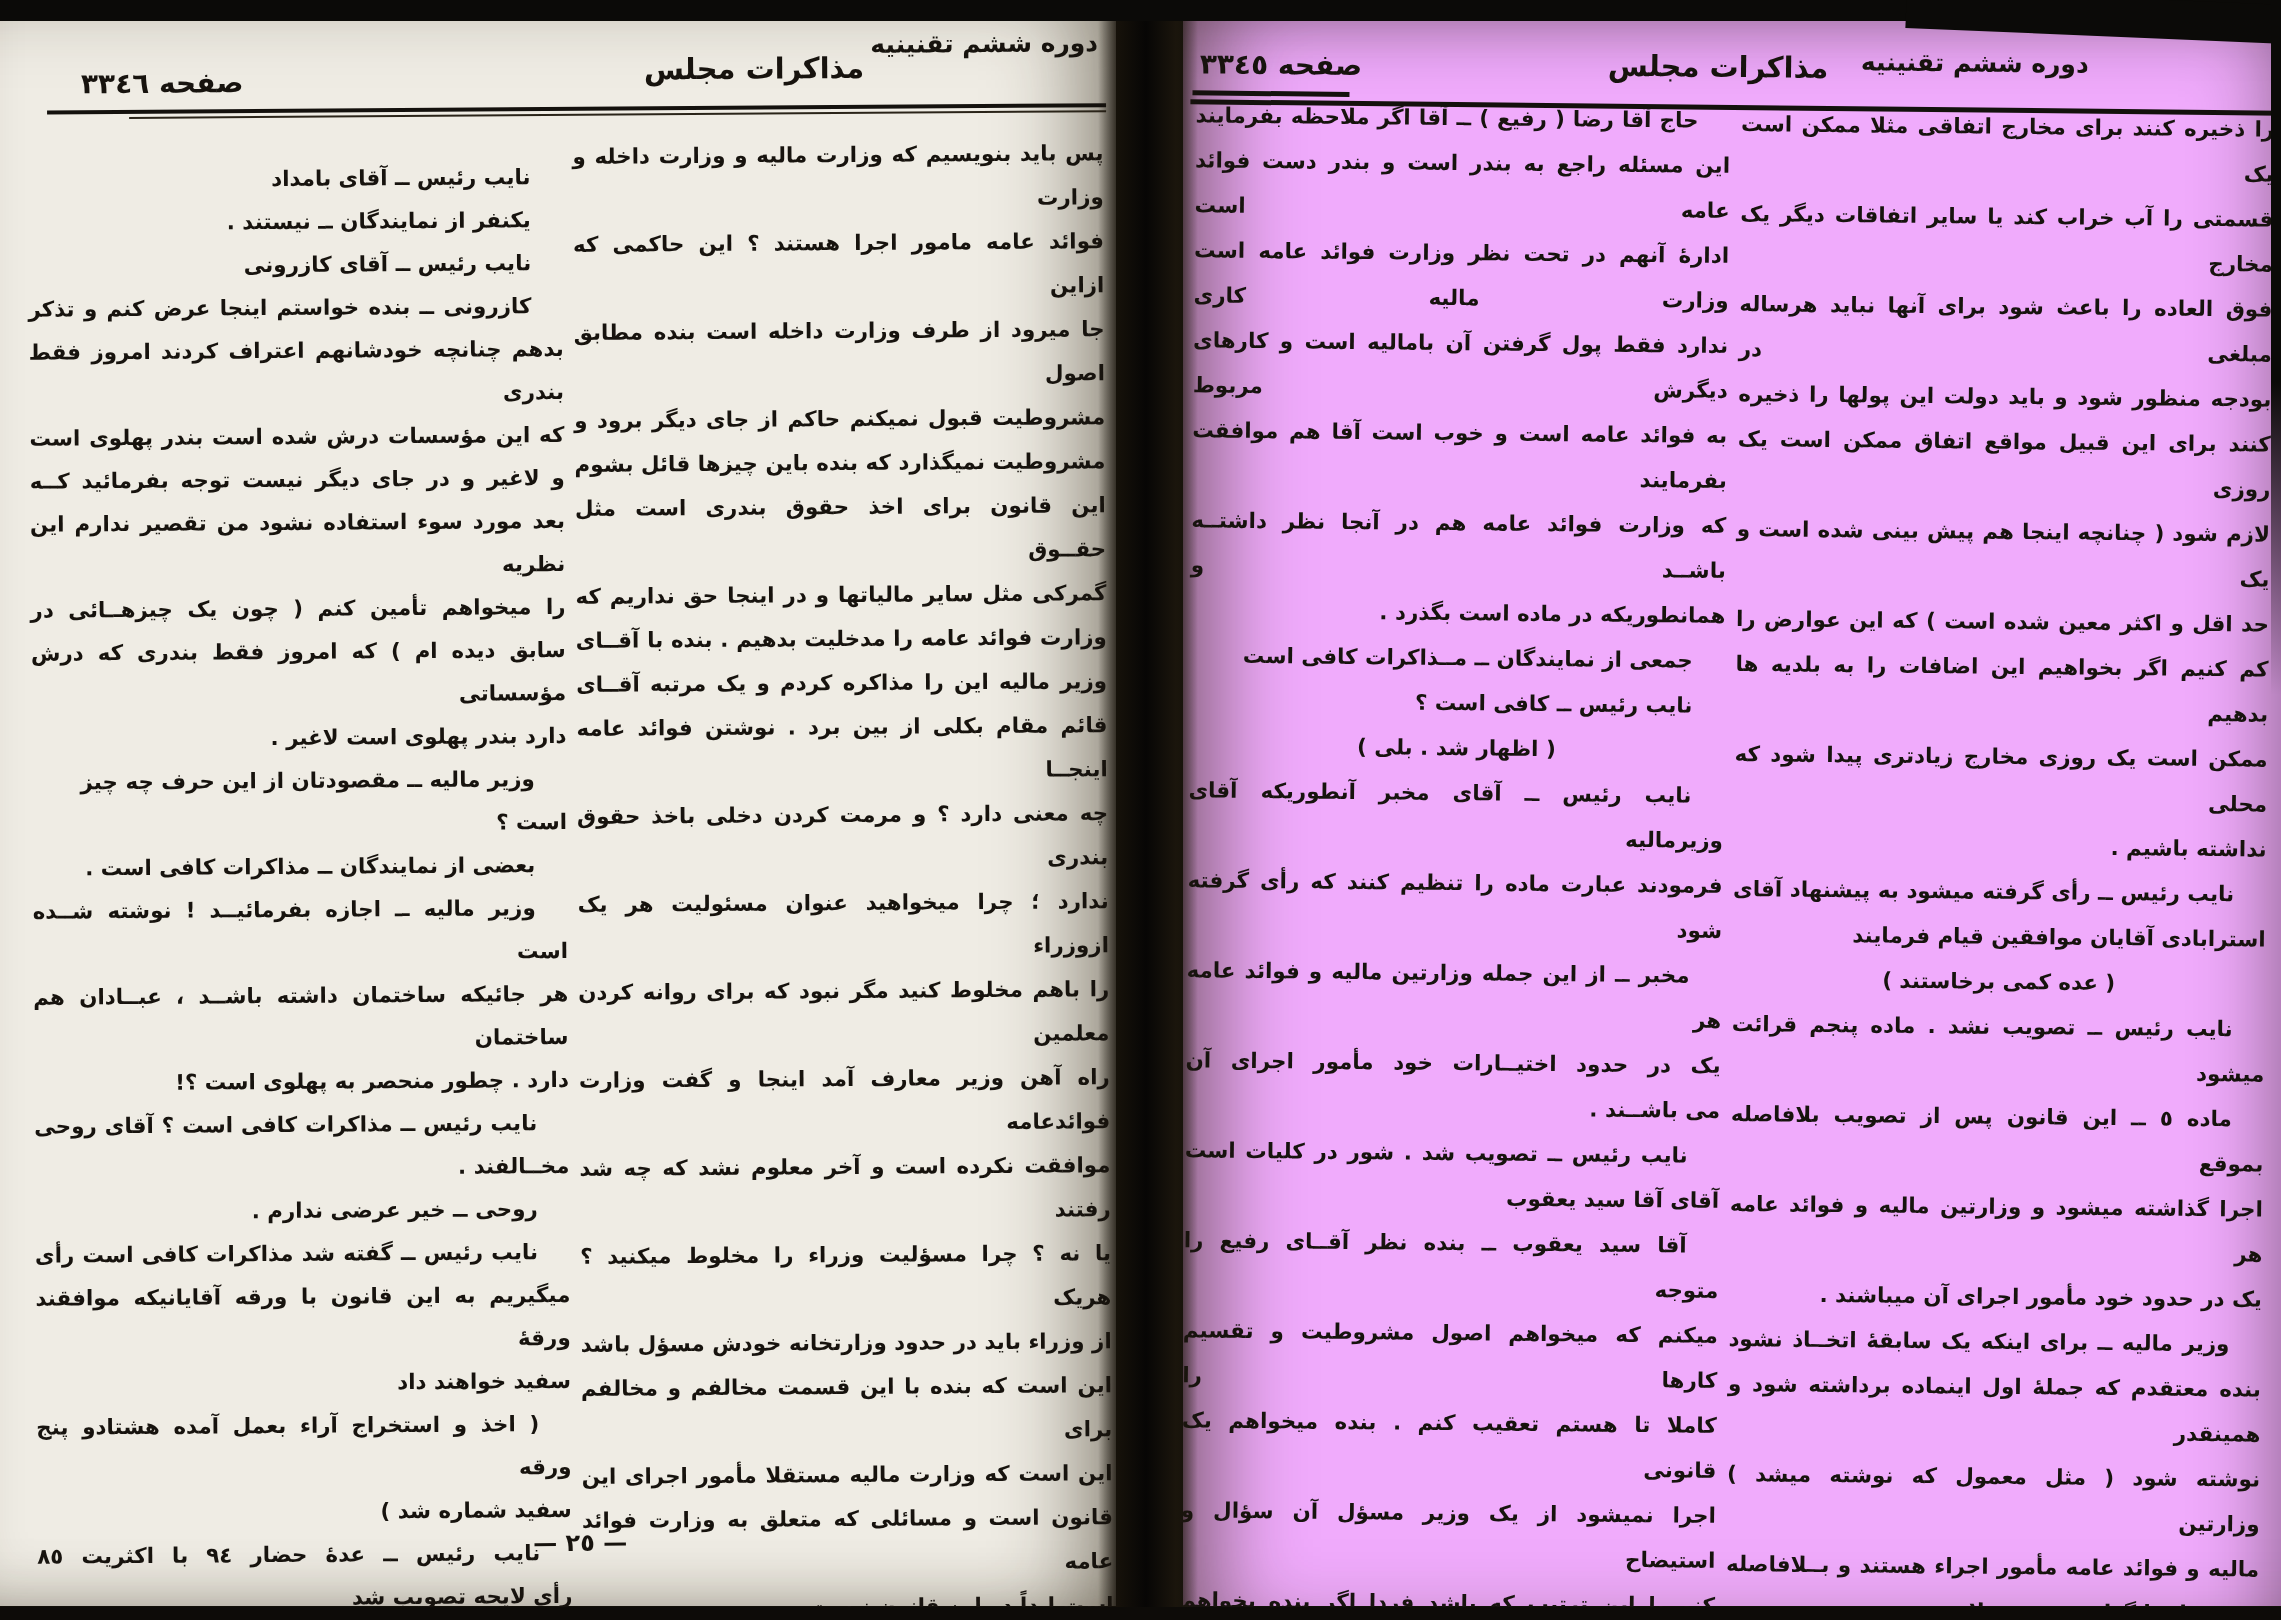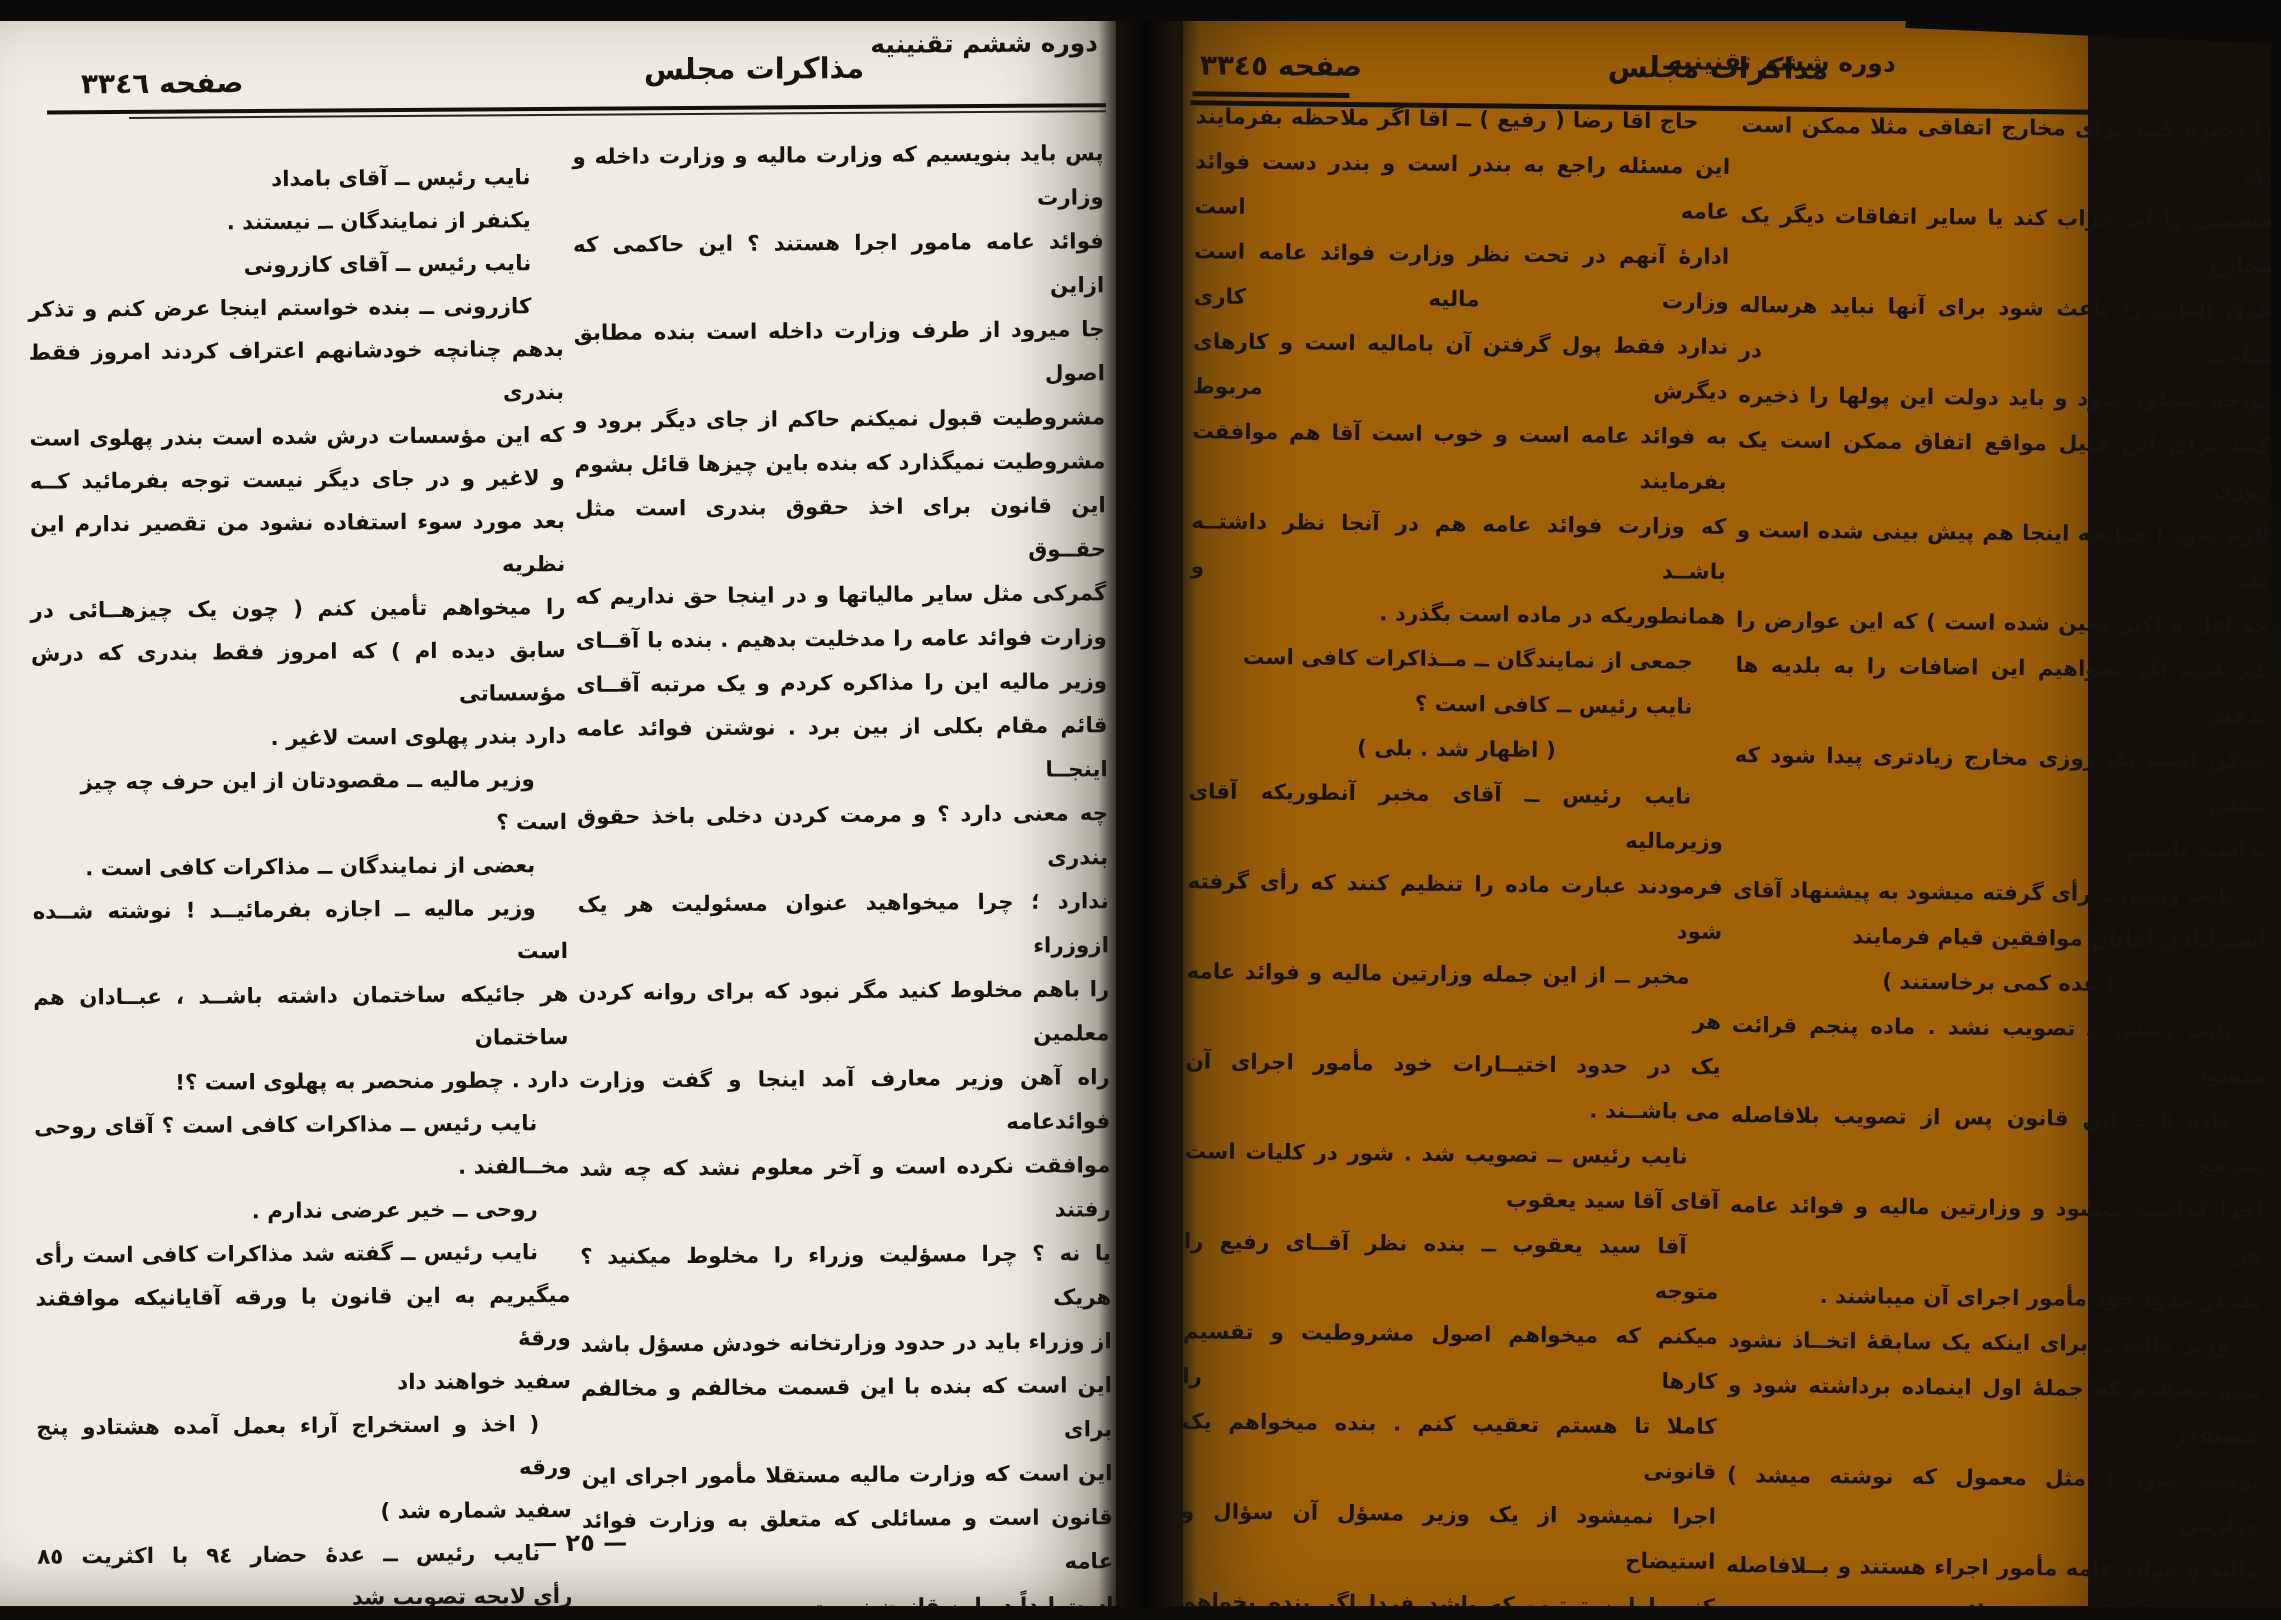--- a/index.html
+++ b/index.html
@@ -1,21 +1,21 @@
 <!DOCTYPE html>
 <html lang="fa" style="font-size:14.3px"><head>
 <meta charset="utf-8">
 <style>
   html,body{margin:0;padding:0;background:#000;}
   .stage{position:relative;width:2281px;height:1621px;background:#121009;overflow:hidden;
          font-family:"DejaVu Sans",sans-serif;}
   .page{position:absolute;color:#17130e;z-index:2;}
   .page-left{left:0;top:21.4px;width:1116px;height:1585px;background:#efece4;
              box-shadow:inset -71px 0 89px -40px rgba(46,36,18,.55), inset 0 -40px 62px -40px rgba(46,36,18,.30);}
-  .page-right{left:1183px;top:14.3px;width:905px;height:1592px;background:#a16207;
+  .page-right{left:1183px;top:14.3px;width:1098px;height:1592px;background:#f0abfc;
              box-shadow:inset 71px 0 89px -40px rgba(46,36,18,.60), inset -53px 45px 80px -45px rgba(20,15,8,.45);}
   .tilt{position:absolute;inset:0;}
   .page-left .tilt{transform:rotate(-0.4deg);}
   .page-right .tilt{transform:rotate(0.6deg);}
   .gutter{position:absolute;left:1098px;top:0;width:100px;height:1621px;z-index:3;
           background:linear-gradient(90deg,rgba(40,32,18,0) 0%,rgba(22,17,10,.85) 20%,#070605 48%,rgba(28,22,13,.85) 78%,rgba(40,32,18,0) 100%);}
   .top-bar{position:absolute;left:0;top:0;width:2281px;height:21.4px;background:#0b0a08;z-index:4;}
   .top-wedge{position:absolute;left:1907px;top:-10.7px;width:410px;height:39px;background:#0b0a08;
              transform:rotate(2.4deg);transform-origin:left top;z-index:4;}
   .bottom-bar{position:absolute;left:0;bottom:0;width:2281px;height:14.3px;background:#0d0b08;z-index:4;}

